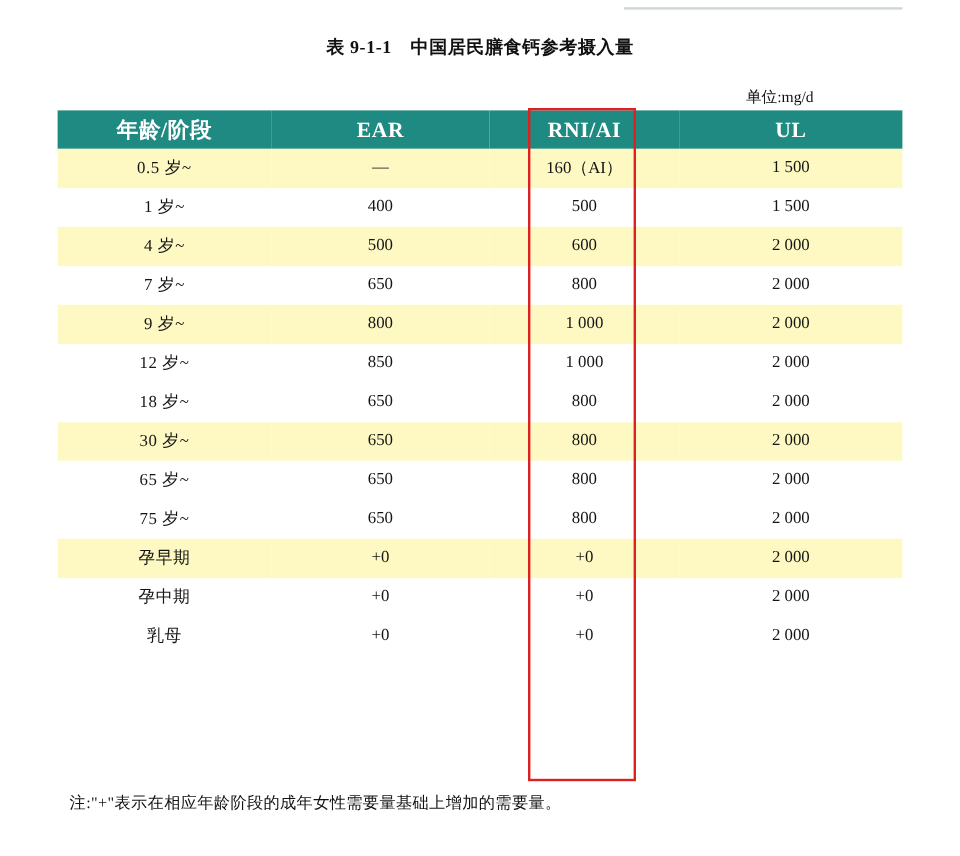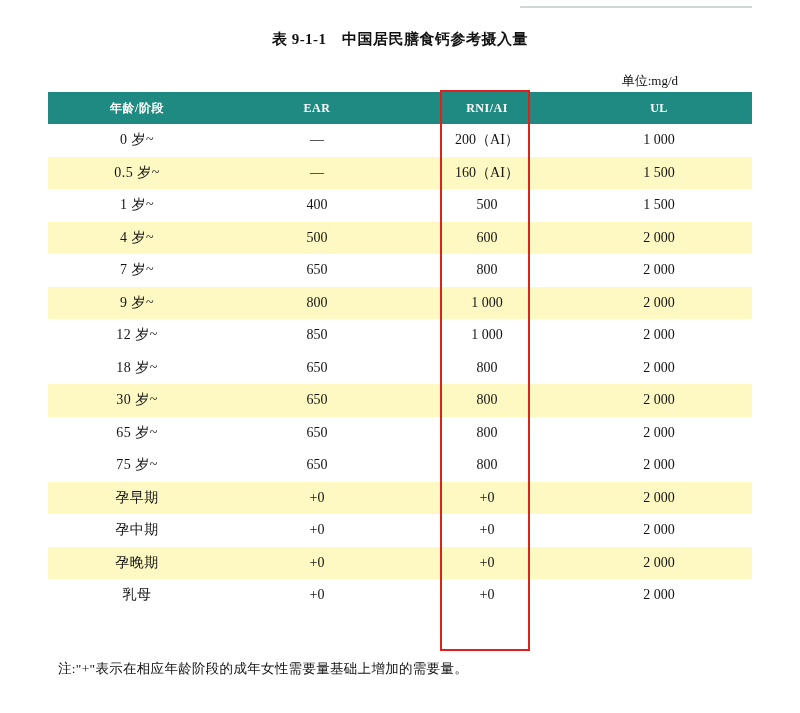--- a/index.html
+++ b/index.html
@@ -59,21 +59,21 @@
     table-layout: fixed;
   }
   table.caltbl col.c0 { width: 178px; }
   table.caltbl col.c1 { width: 182px; }
   table.caltbl col.c2 { width: 158px; }
   table.caltbl col.c3 { width: 186px; }
   table.caltbl thead th {
     background: #1f8a81;
     color: #ffffff;
     font-weight: bold;
-    font-size: 12px;
+    font-size: 18px;
     height: 30px;
     text-align: center;
     letter-spacing: 0.5px;
     border: none;
   }
   table.caltbl tbody td {
     height: 30.5px;
     text-align: center;
     font-size: 14px;
     border: none;
@@ -137,26 +137,20 @@
       </colgroup>
       <thead>
         <tr>
           <th>年龄/阶段</th>
           <th>EAR</th>
           <th>RNI/AI</th>
           <th>UL</th>
         </tr>
       </thead>
       <tbody>
-        <tr class="plain">
-          <td class="agecell">0 岁~</td>
-          <td>—</td>
-          <td>200（AI）</td>
-          <td>1 000</td>
-        </tr>
         <tr class="shade">
           <td class="agecell">0.5 岁~</td>
           <td>—</td>
           <td>160（AI）</td>
           <td>1 500</td>
         </tr>
         <tr class="plain">
           <td class="agecell">1 岁~</td>
           <td>400</td>
           <td>500</td>
@@ -215,26 +209,20 @@
           <td>+0</td>
           <td>+0</td>
           <td>2 000</td>
         </tr>
         <tr class="plain">
           <td class="agecell">孕中期</td>
           <td>+0</td>
           <td>+0</td>
           <td>2 000</td>
         </tr>
-        <tr class="shade">
-          <td class="agecell">孕晚期</td>
-          <td>+0</td>
-          <td>+0</td>
-          <td>2 000</td>
-        </tr>
         <tr class="plain">
           <td class="agecell">乳母</td>
           <td>+0</td>
           <td>+0</td>
           <td>2 000</td>
         </tr>
       </tbody>
     </table>
   </div>
 

